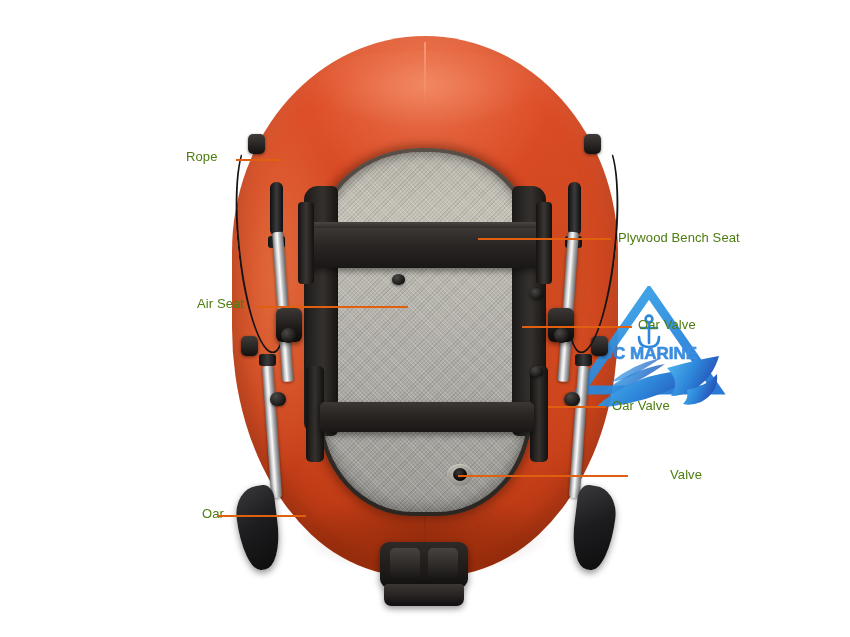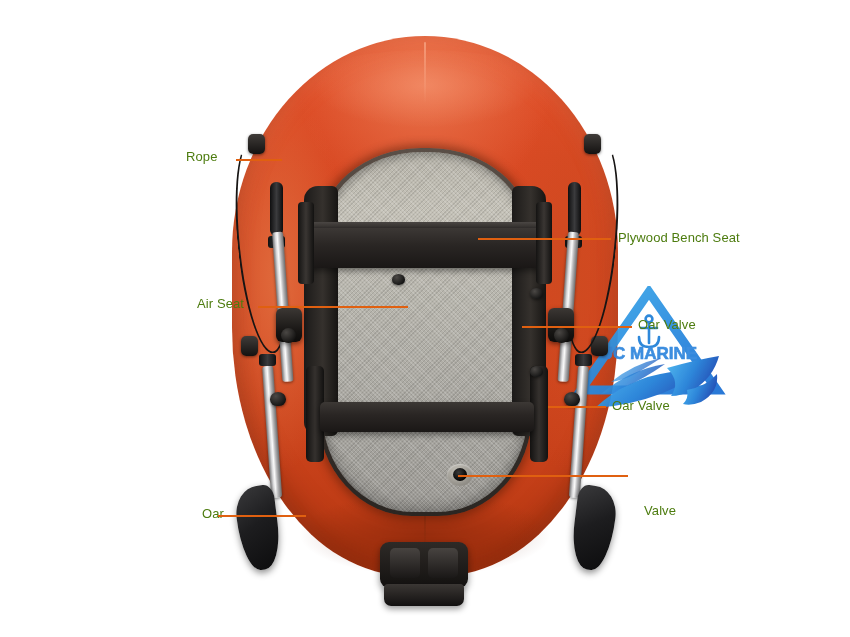--- a/index.html
+++ b/index.html
@@ -333,18 +333,18 @@
   <div class="callout-label" style="left:197px;top:297px;">Air Seat</div>
   <div class="leader" style="left:258px;top:306px;width:150px;"></div>
 
   <div class="leader" style="left:522px;top:326px;width:110px;"></div>
   <div class="callout-label" style="left:638px;top:318px;">Oar Valve</div>
 
   <div class="leader" style="left:548px;top:406px;width:58px;"></div>
   <div class="callout-label" style="left:612px;top:399px;">Oar Valve</div>
 
   <div class="leader" style="left:458px;top:475px;width:170px;"></div>
-  <div class="callout-label" style="left:644px;top:468px;margin-top:36px;">Valve</div>
+  <div class="callout-label" style="left:670px;top:468px;">Valve</div>
 
   <div class="callout-label" style="left:202px;top:507px;">Oar</div>
   <div class="leader" style="left:218px;top:515px;width:88px;"></div>
 
 </div>
 
 </body></html>

